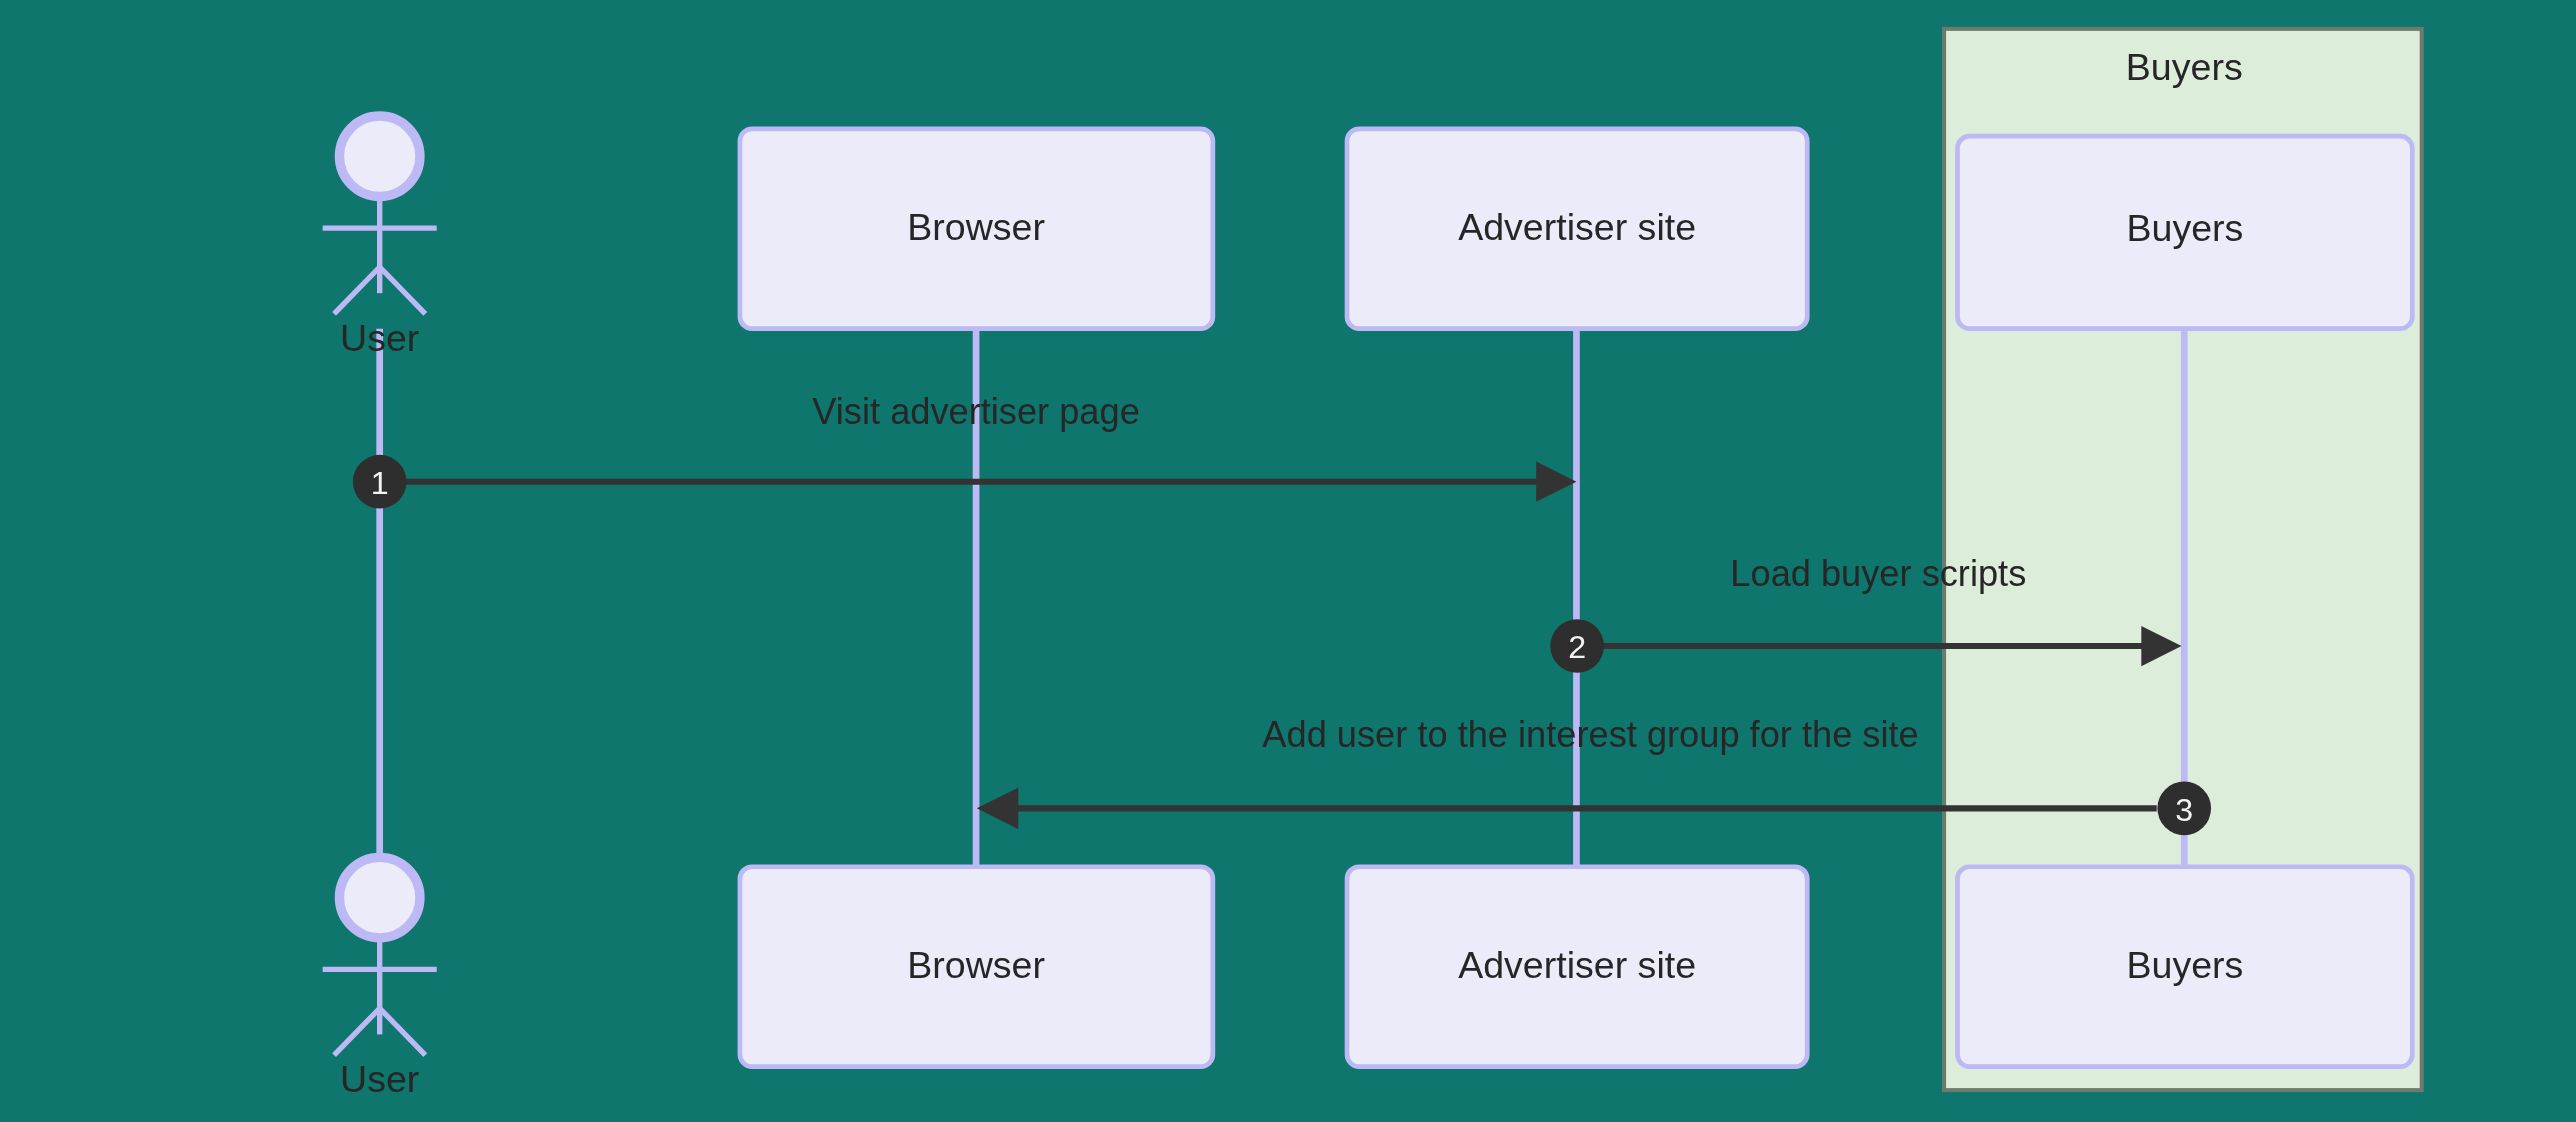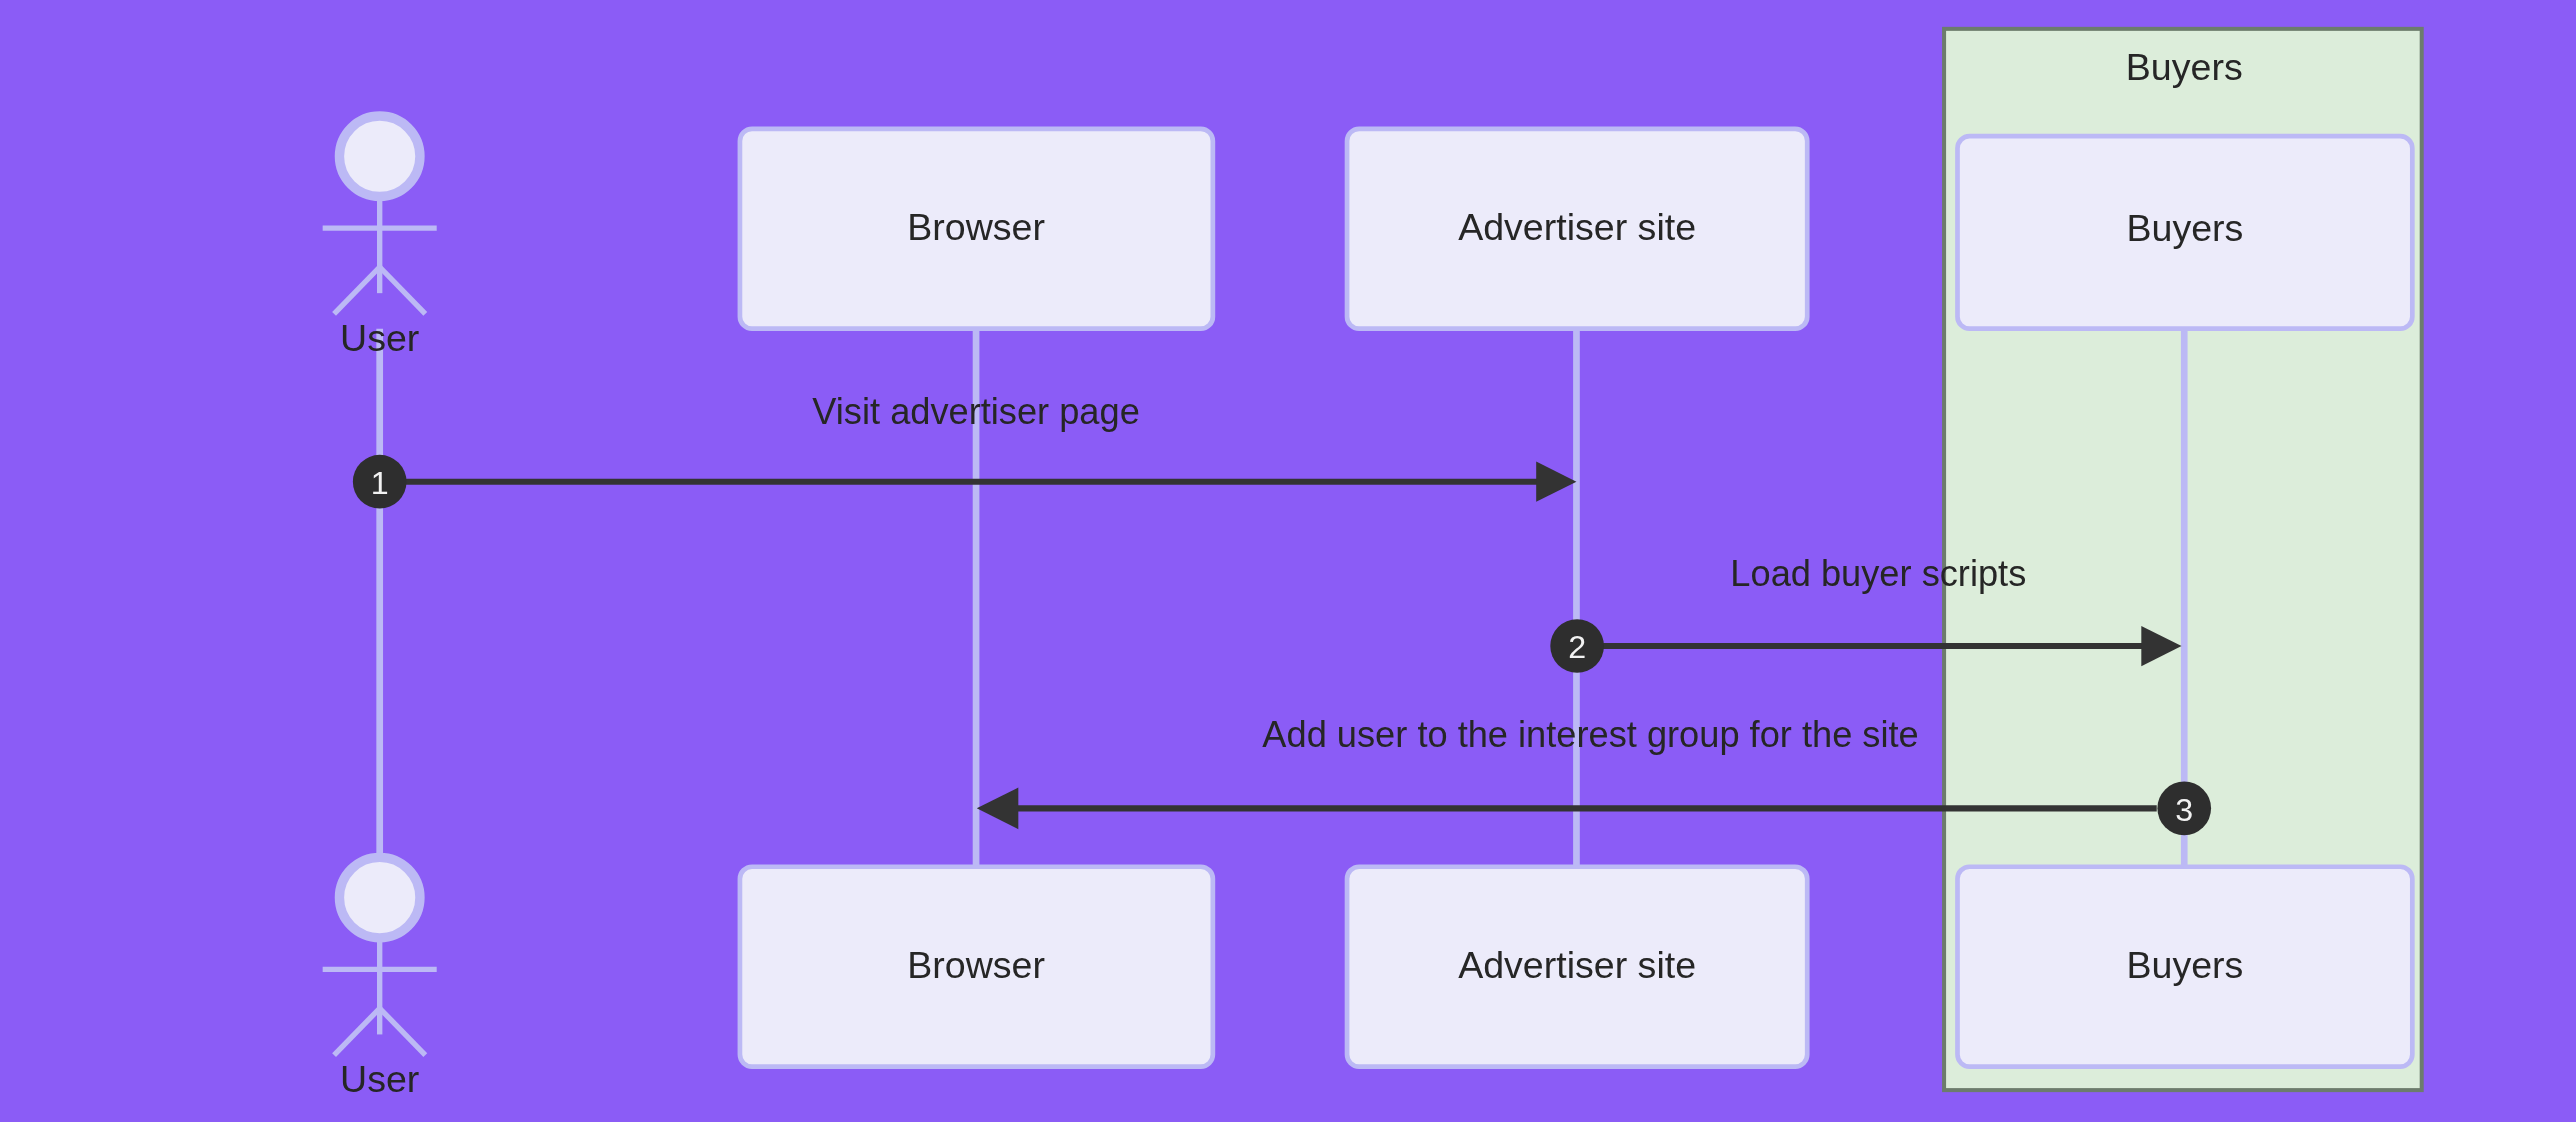--- a/index.html
+++ b/index.html
@@ -7,21 +7,21 @@
     padding: 0;
     background: #ffffff;
   }
   body {
     font-family: "Liberation Sans", sans-serif;
   }
   #diagram-root {
     position: relative;
     width: 2576px;
     height: 1123px;
-    background: #8b5cf6;
+    background: #0f766e;
     overflow: hidden;
   }
   #seq-svg {
     position: absolute;
     top: 0;
     left: 0;
     width: 2576px;
     height: 1123px;
     display: block;
   }

